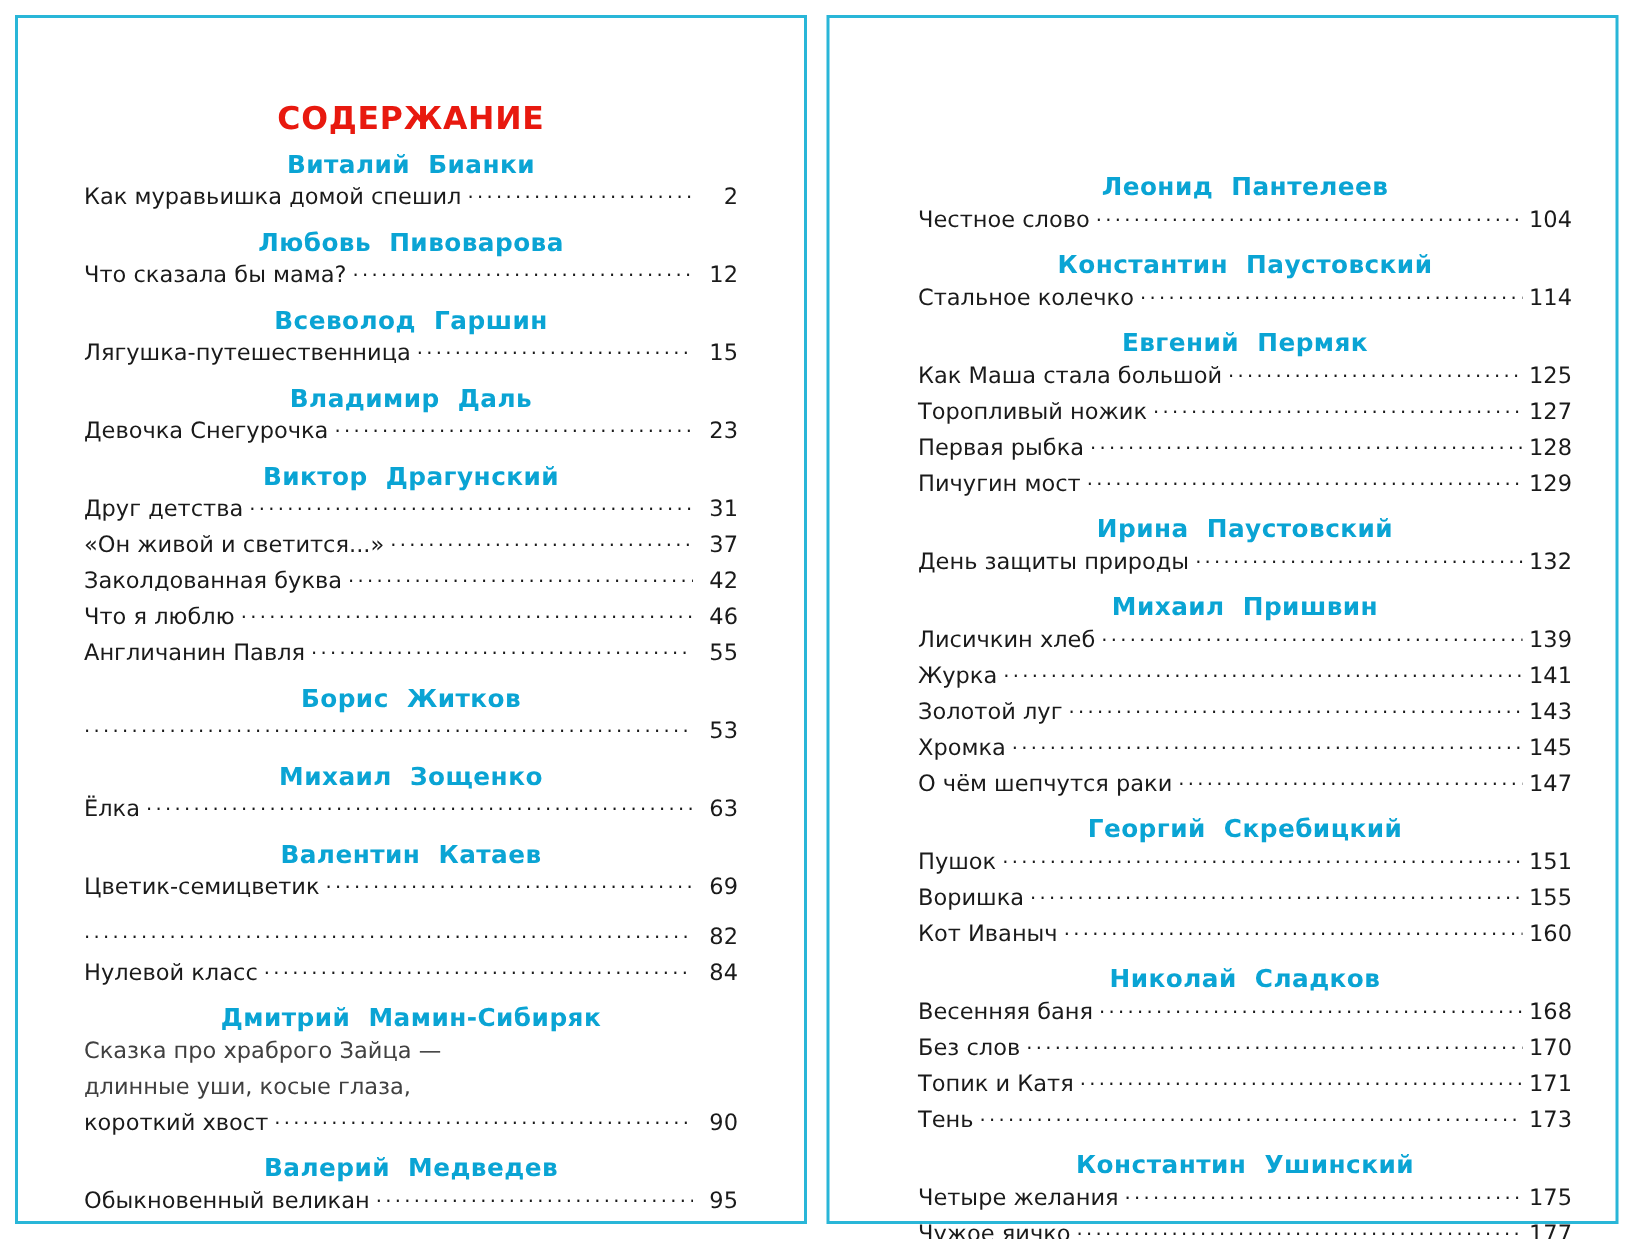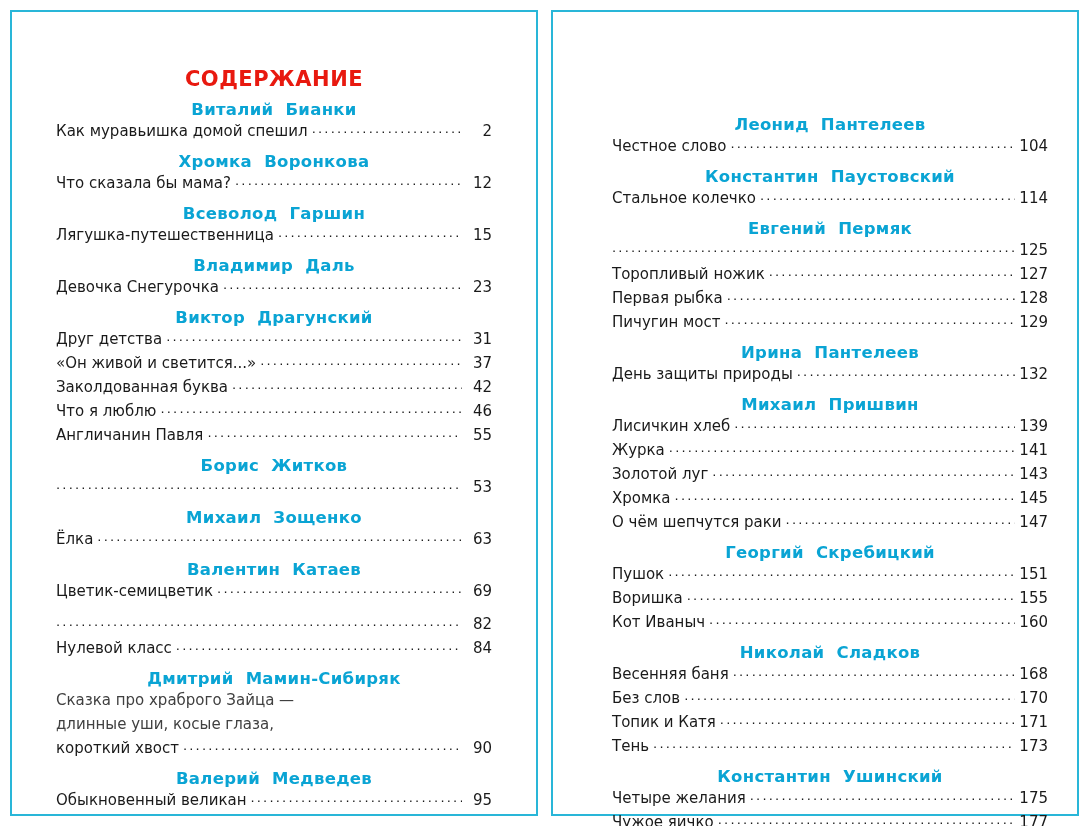--- a/index.html
+++ b/index.html
@@ -129,21 +129,21 @@
           <div class="sp-author-top"></div>
           <div class="author">Виталий  Бианки</div>
           <div class="entry">
             <span class="t">Как  муравьишка  домой  спешил</span>
             <span class="dots">................................................................................</span>
             <span class="pg">2</span>
           </div>
         </div>
         <div class="group">
           <div class="sp-author-top"></div>
-          <div class="author">Хромка  Воронкова</div>
+          <div class="author">Любовь  Пивоварова</div>
           <div class="entry">
             <span class="t">Что  сказала  бы  мама?</span>
             <span class="dots">................................................................................</span>
             <span class="pg">12</span>
           </div>
         </div>
         <div class="group">
           <div class="sp-author-top"></div>
           <div class="author">Всеволод  Гаршин</div>
           <div class="entry">
@@ -269,20 +269,21 @@
           <div class="entry">
             <span class="t">Стальное  колечко</span>
             <span class="dots">................................................................................</span>
             <span class="pg">114</span>
           </div>
         </div>
         <div class="group">
           <div class="sp-author-top"></div>
           <div class="author">Евгений  Пермяк</div>
           <div class="entry">
+            <span class="t">Как  Маша  стала  большой</span>
             <span class="dots">................................................................................</span>
             <span class="pg">125</span>
           </div>
           <div class="entry">
             <span class="t">Торопливый  ножик</span>
             <span class="dots">................................................................................</span>
             <span class="pg">127</span>
           </div>
           <div class="entry">
             <span class="t">Первая  рыбка</span>
@@ -290,21 +291,21 @@
             <span class="pg">128</span>
           </div>
           <div class="entry">
             <span class="t">Пичугин  мост</span>
             <span class="dots">................................................................................</span>
             <span class="pg">129</span>
           </div>
         </div>
         <div class="group">
           <div class="sp-author-top"></div>
-          <div class="author">Ирина  Пантелеев</div>
+          <div class="author">Ирина  Паустовский</div>
           <div class="entry">
             <span class="t">День  защиты  природы</span>
             <span class="dots">................................................................................</span>
             <span class="pg">132</span>
           </div>
         </div>
         <div class="group">
           <div class="sp-author-top"></div>
           <div class="author">Михаил  Пришвин</div>
           <div class="entry">

